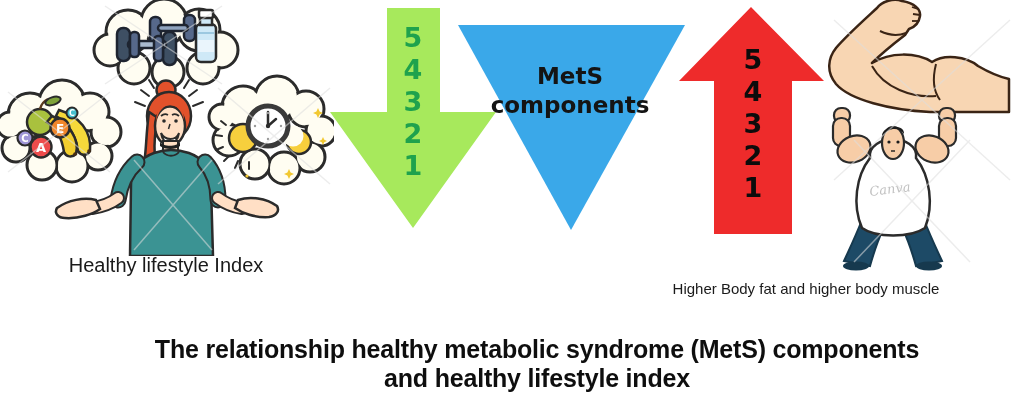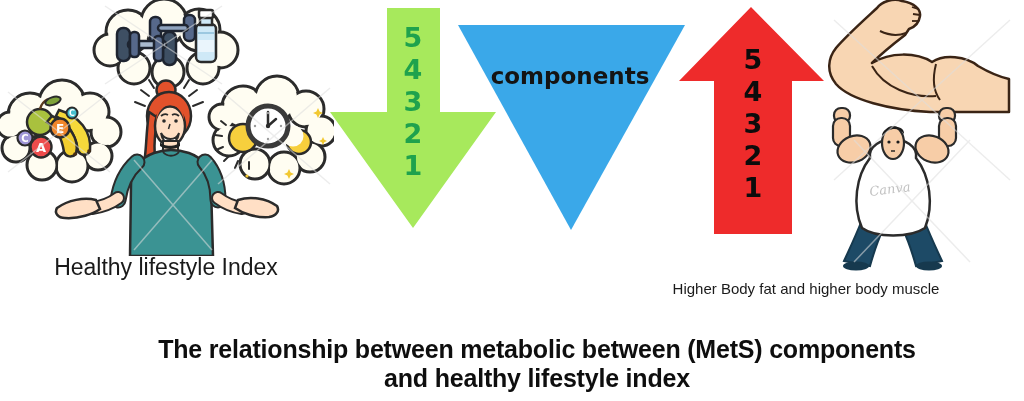--- a/index.html
+++ b/index.html
@@ -7,21 +7,21 @@
          font-family:"Liberation Sans",sans-serif;}
   .abs{position:absolute;}
   svg{display:block;}
   .num-col{display:flex;flex-direction:column;align-items:center;
            font-family:"DejaVu Sans",sans-serif;font-weight:bold;font-size:27px;}
   .num-col span{line-height:32px;height:32px;}
   .green-nums{left:396px;top:22px;width:34px;color:#1fa24d;}
   .red-nums{left:736px;top:44px;width:34px;color:#0c0c0c;}
   .tri-label{left:480px;top:62px;width:180px;text-align:center;color:#141414;
              font-family:"DejaVu Sans",sans-serif;font-weight:bold;font-size:23px;line-height:29px;}
-  .caption-left{left:0;top:254px;width:332px;text-align:center;color:#1a1a1a;font-size:23px;}
+  .caption-left{left:0;top:254px;width:332px;text-align:center;color:#1a1a1a;font-size:20px;}
   .caption-right{left:588px;top:276px;width:436px;text-align:center;color:#1a1a1a;
                  font-size:15px;line-height:25px;}
   .title{left:50px;top:335px;width:974px;text-align:center;color:#0e0e0e;
          font-weight:bold;font-size:25px;line-height:29px;letter-spacing:-0.2px;}
   .wm{stroke:#dedede;stroke-width:1.5;opacity:0.55;}
 </style>
 </head>
 <body>
 
 <div class="stage">
@@ -246,20 +246,21 @@
     <span>4</span>
     <span>3</span>
     <span>2</span>
     <span>1</span>
   </div>
 
   <svg class="abs" style="left:455px;top:24px" width="233" height="208" viewBox="0 0 233 208">
     <polygon points="3,1 230,1 116,206" fill="#3aa8e9"></polygon>
   </svg>
   <div class="abs tri-label">
+    <div>MetS</div>
     <div>components</div>
   </div>
 
   <svg class="abs" style="left:678px;top:5px" width="148" height="230" viewBox="0 0 148 230">
     <polygon points="73,2 146,76 114,76 114,229 36,229 36,76 1,76" fill="#ee2b2b"></polygon>
   </svg>
   <div class="abs num-col red-nums">
     <span>5</span>
     <span>4</span>
     <span>3</span>
@@ -315,17 +316,17 @@
       <line x1="34" y1="140" x2="150" y2="262"></line>
         <line x1="150" y1="140" x2="34" y2="262"></line>
     </g>
   </svg>
 
   <div class="abs caption-right">
     <div>Higher Body fat and higher body muscle</div>
   </div>
 
   <div class="abs title">
-    <div>The relationship between metabolic between (MetS) components</div>
+    <div>The relationship healthy metabolic syndrome (MetS) components</div>
     <div>and healthy lifestyle index</div>
   </div>
 
 </div>
 
 </body></html>

